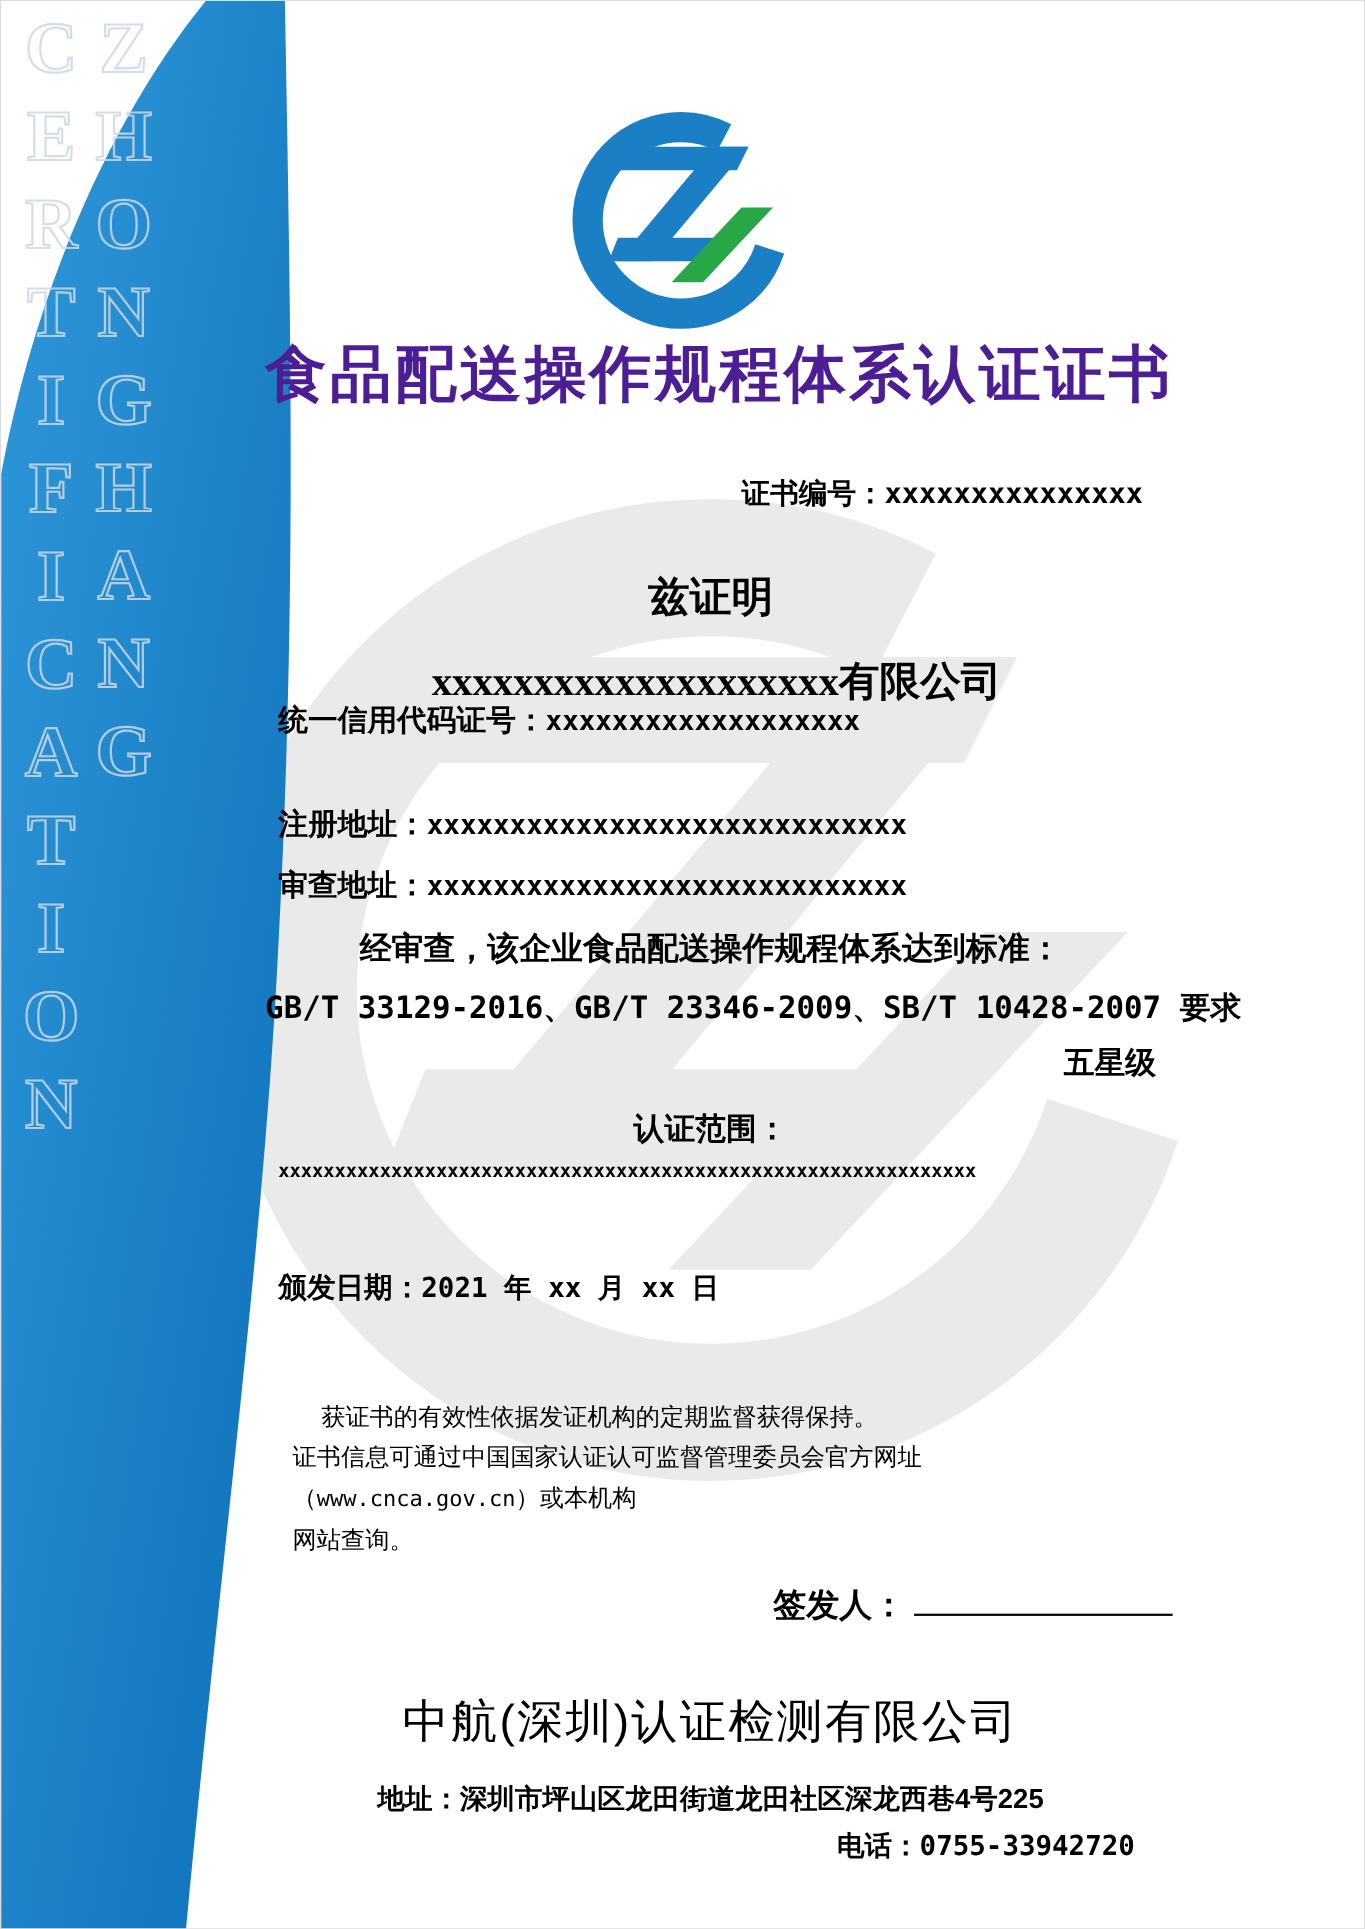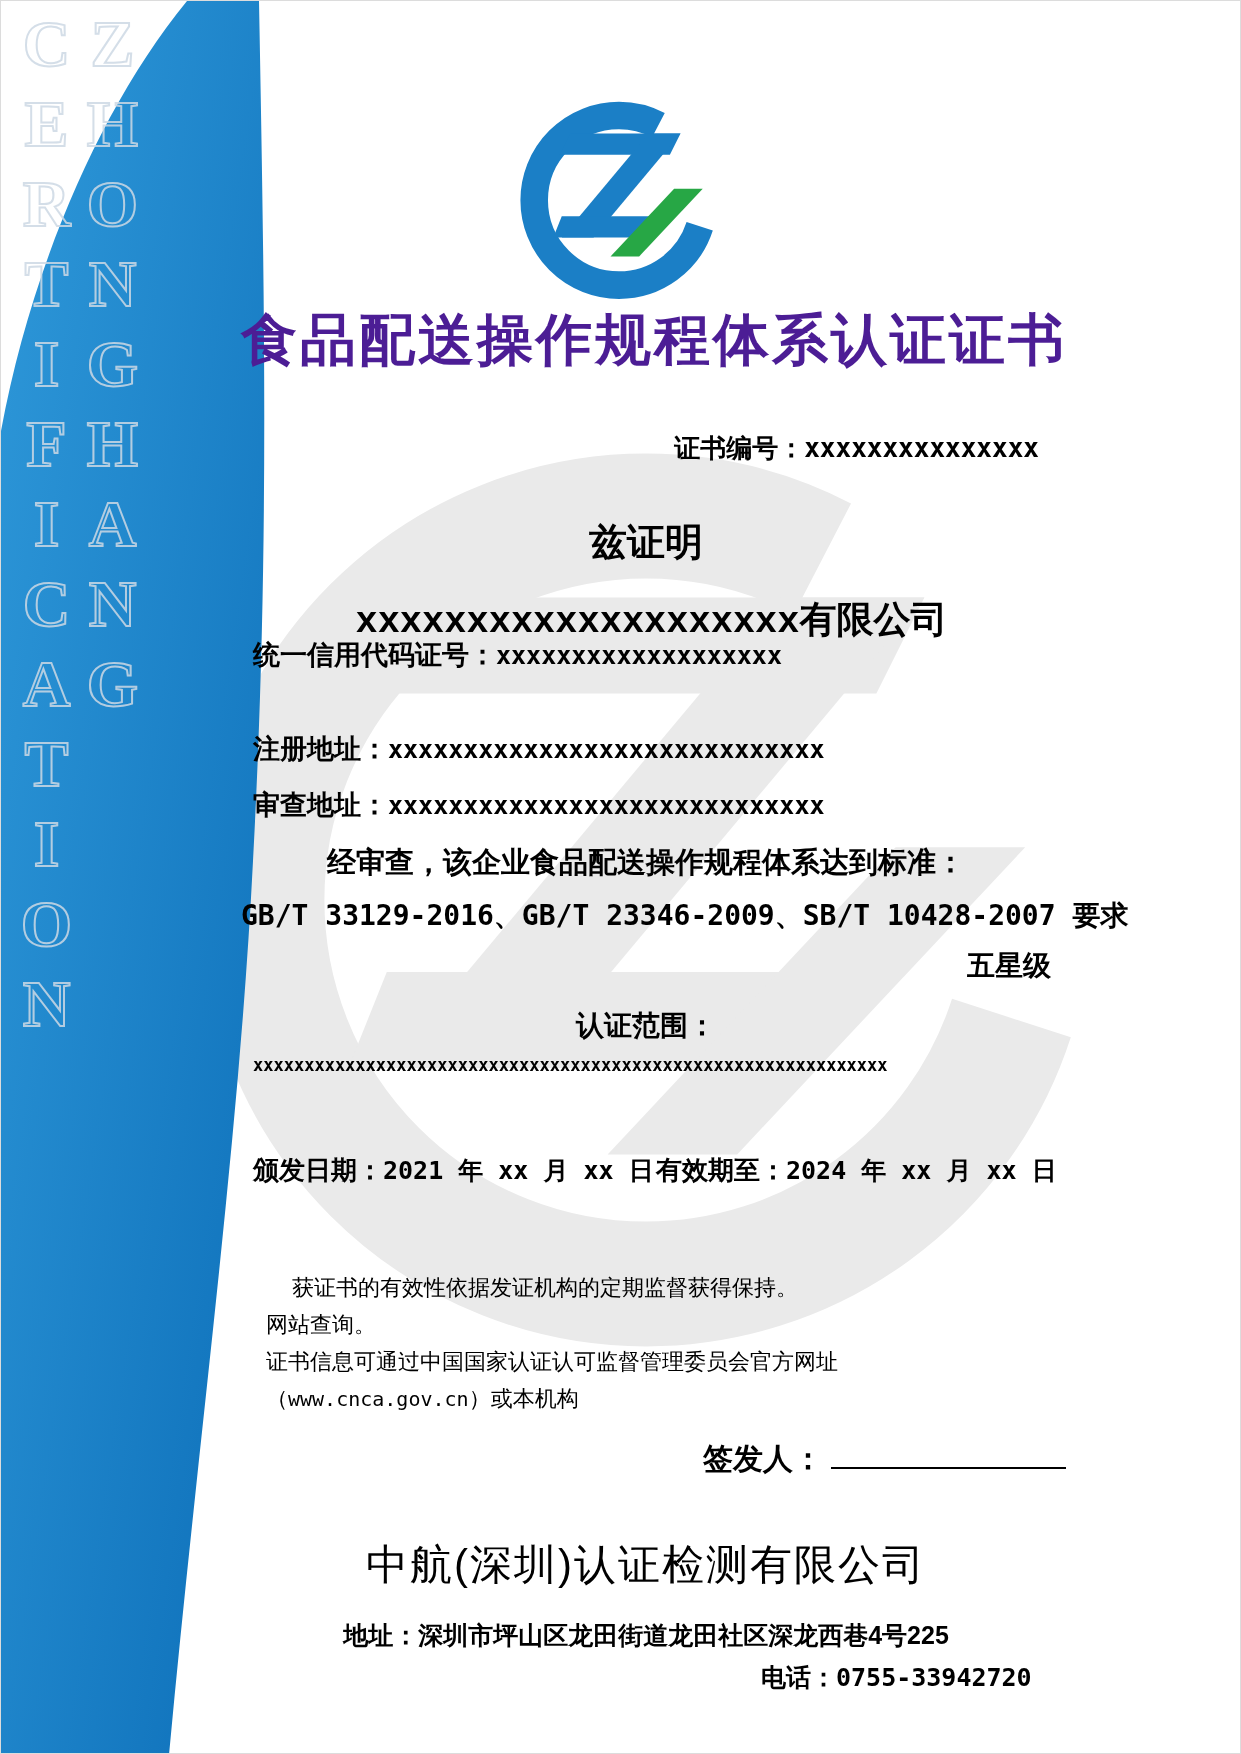--- a/index.html
+++ b/index.html
@@ -36,21 +36,21 @@
   .content{position:absolute;left:240px;top:0;width:810px;height:1754px;z-index:3;color:#000;}
   .line{position:absolute;white-space:nowrap;}
   .title{
     left:0;width:100%;top:302px;text-align:center;
     font-size:56px;font-weight:900;letter-spacing:3px;color:#4c1d95;
   }
   .cert-no{right:12px;top:430px;font-size:26px;font-weight:600;}
   .cert-no .val{font-family:"DejaVu Sans Mono","Liberation Mono",monospace;font-weight:700;}
   .certify{left:0;width:100%;top:516px;text-align:center;font-size:38px;font-weight:600;}
   .company{left:0;width:100%;top:594px;text-align:center;font-size:37px;font-weight:600;}
-  .company .val-mono{font-family:Liberation Mono, monospace;margin-left:11px;}
+  .company .val-mono{font-family:Liberation Serif, serif;margin-left:11px;}
   .info{left:12px;font-size:27px;font-weight:600;}
   .info .val{font-family:"DejaVu Sans Mono","Liberation Mono",monospace;font-size:25px;}
   .info-credit{top:636px;}
   .info-reg{top:730px;}
   .info-audit{top:786px;}
   .review{left:0;width:100%;top:842px;text-align:center;font-size:29px;font-weight:600;}
   .standards{left:0;width:100%;top:896px;text-align:center;font-size:28px;font-weight:600;
     font-family:"DejaVu Sans Mono","Liberation Mono",monospace;}
   .star{left:0;width:100%;top:946px;text-align:right;font-size:28px;font-weight:800;}
   .scope-label{left:0;width:100%;top:1006px;text-align:center;font-size:28px;font-weight:600;}
@@ -141,30 +141,27 @@
     <div class="line star">五星级</div>
 
     <div class="line scope-label">认证范围：</div>
 
     <div class="line scope-value">xxxxxxxxxxxxxxxxxxxxxxxxxxxxxxxxxxxxxxxxxxxxxxxxxxxxxxxxxxxxxx</div>
 
     <div class="line date-issue">
       <span>颁发日期：</span><span class="date-val">2021 年 xx 月 xx 日</span>
     </div>
 
-    <div class="line date-valid">
-      <span>有效期至：</span><span class="date-val">2024 年 xx 月 xx 日</span>
-    </div>
 
     <div class="notes">
       <div class="n1">获证书的有效性依据发证机构的定期监督获得保持。</div>
-      <div>网站查询。</div>
       <div>
         <span>证书信息可通过中国国家认证认可监督管理委员会官方网址（</span><span class="url">www.cnca.gov.cn</span><span>）或本机构</span>
       </div>
+      <div>网站查询。</div>
     </div>
 
     <div class="line signature">
       <span>签发人：</span><span class="sig-line"></span>
     </div>
 
     <div class="line org">中航(深圳)认证检测有限公司</div>
 
     <div class="line address">
       <span>地址：</span><span>深圳市坪山区龙田街道龙田社区深龙西巷4号225</span>

